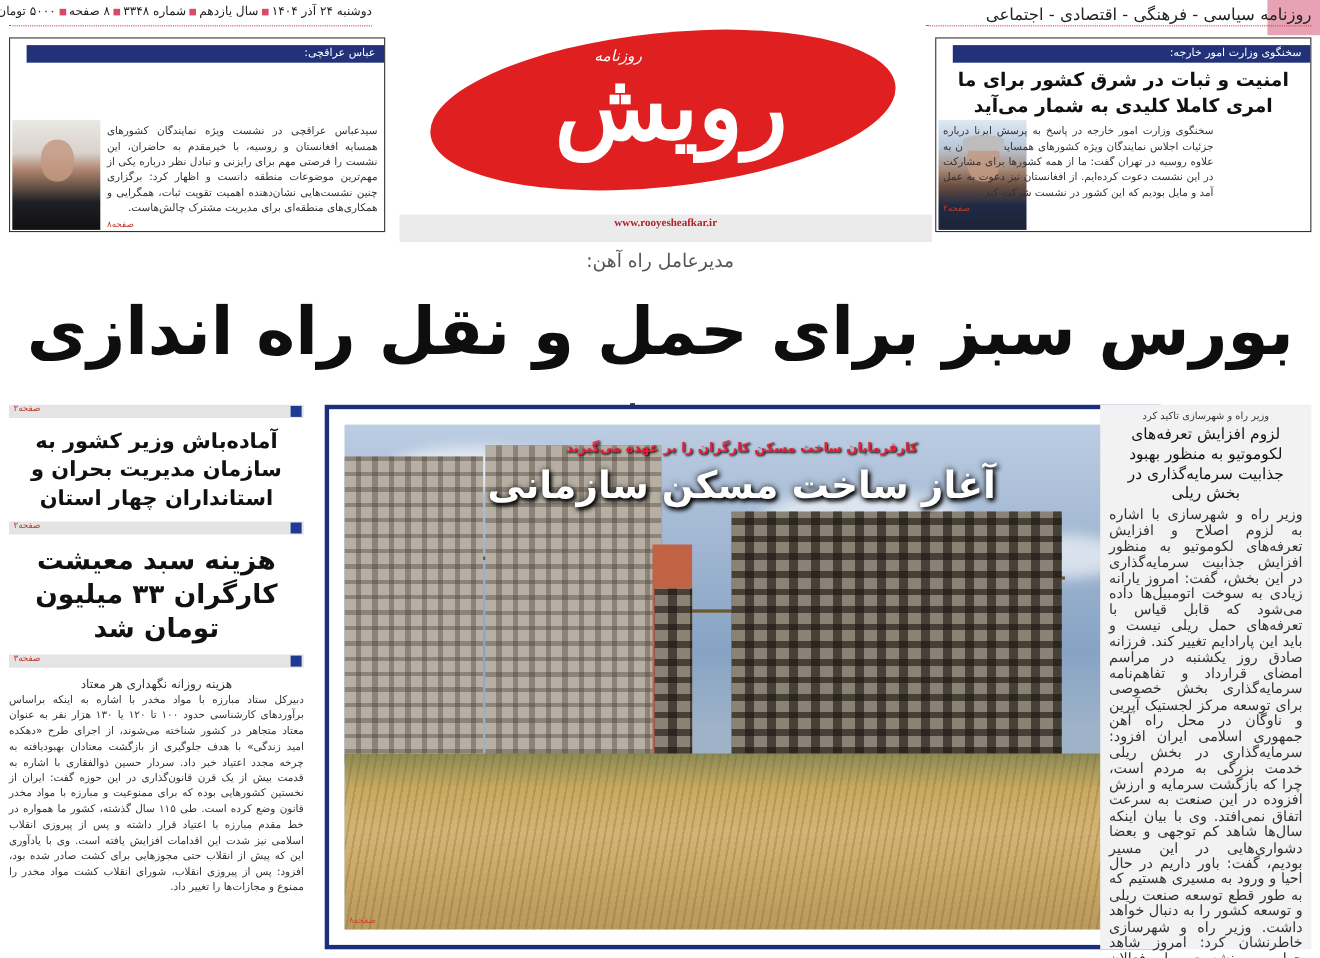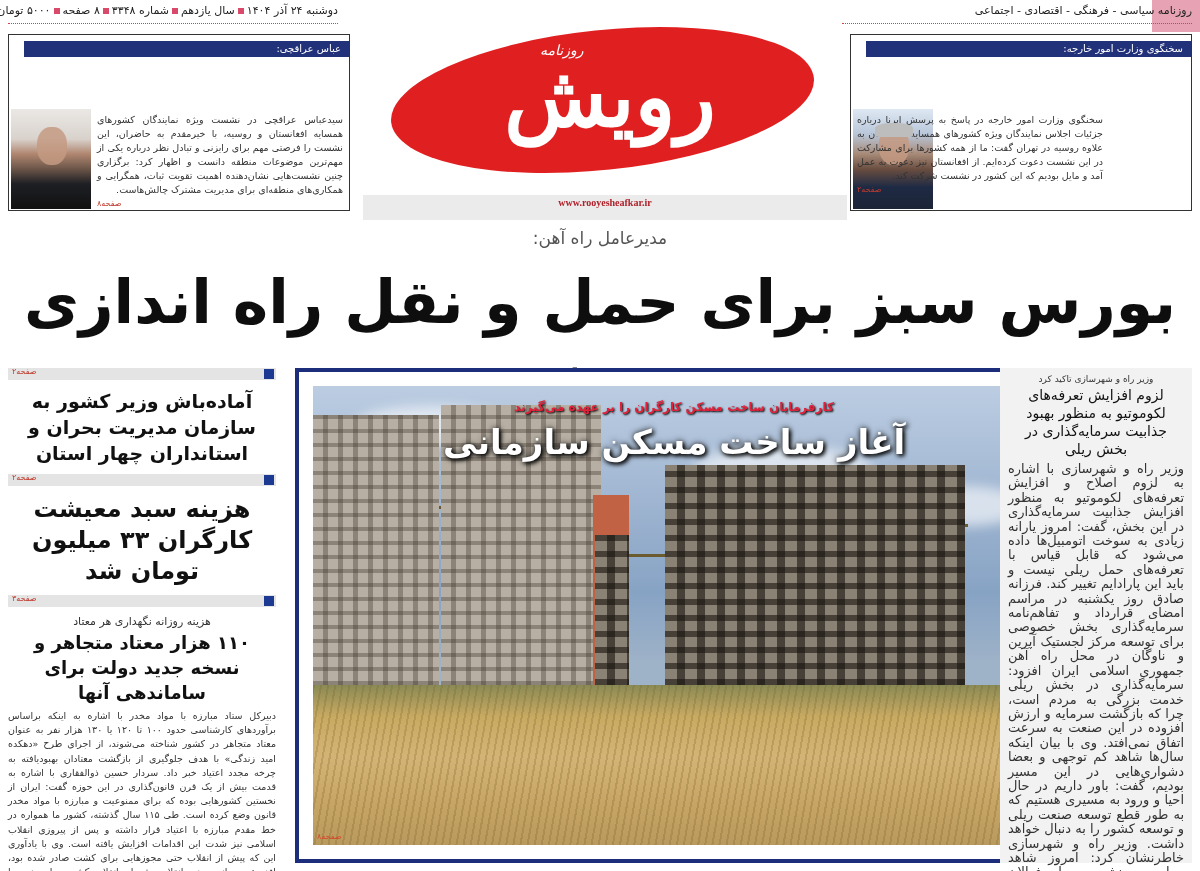--- a/index.html
+++ b/index.html
@@ -4,21 +4,21 @@
 <style>
   * { box-sizing: border-box; margin: 0; padding: 0; }
   html, body { width: 1200px; height: 871px; background: #ffffff; overflow: hidden; }
   body { font-family: "DejaVu Sans", sans-serif; color: #1a1a1a; position: relative; direction: rtl; }
 
   .abs { position: absolute; }
 
   
   .topbar-left { left: 8px; top: 4px; width: 330px; height: 20px; font-size: 11px; direction: rtl; text-align: right; color: #222; white-space: nowrap; border-bottom: 1px dotted #c44; }
   .topbar-left .sep { display: inline-block; width: 6px; height: 6px; background: #d94a6a; margin: 0 3px; vertical-align: middle; }
-  .topbar-right { right: 8px; top: 4px; width: 350px; height: 20px; font-size: 11px; text-align: right; color: #222; border-bottom: 1px dotted #c44; }
+  .topbar-right { right: 8px; top: 4px; width: 350px; height: 20px; font-size: 15px; text-align: right; color: #222; border-bottom: 1px dotted #c44; }
   .brand-tab { right: 0; top: 0; width: 48px; height: 32px; background: #e7a3b4; }
 
   
   .side-box { top: 34px; width: 342px; height: 177px; border: 1px solid #333; background: #fff; }
   .side-box.left { left: 8px; }
   .side-box.right { right: 8px; }
   .kicker-bar { position: absolute; top: 6px; height: 16px; background: #22327a; color: #fff; font-size: 10px; line-height: 16px; padding: 0 8px; margin-left: 15px; }
   .side-box.left .kicker-bar { right: 0; left: 0; text-align: right; }
   .side-box.right .kicker-bar { right: 0; left: 0; text-align: right; }
   .side-title { position: absolute; top: 26px; font-size: 17px; font-weight: bold; line-height: 24px; text-align: center; color: #111; }
@@ -90,20 +90,21 @@
   <div class="kicker-bar">عباس عراقچی:</div>
   <div class="photo"></div>
   <div class="side-body">
     <span>سیدعباس عراقچی در نشست ویژه نمایندگان کشورهای همسایه افغانستان و روسیه، با خیرمقدم به حاضران، این نشست را فرصتی مهم برای رایزنی و تبادل نظر درباره یکی از مهم‌ترین موضوعات منطقه دانست و اظهار کرد: برگزاری چنین نشست‌هایی نشان‌دهنده اهمیت تقویت ثبات، همگرایی و همکاری‌های منطقه‌ای برای مدیریت مشترک چالش‌هاست.</span>
     <div class="page-ref" style="text-align:left;">صفحه۸</div>
   </div>
 </div>
 
 <div class="abs side-box right">
   <div class="kicker-bar">سخنگوی وزارت امور خارجه:</div>
+  <div class="side-title">امنیت و ثبات در شرق کشور برای ما امری کاملا کلیدی به شمار می‌آید</div>
   <div class="photo" style="right:auto;left:2px;"></div>
   <div class="side-body" style="right:88px;left:6px;">
     <span>سخنگوی وزارت امور خارجه در پاسخ به پرسش ایرنا درباره جزئیات اجلاس نمایندگان ویژه کشورهای همسایه افغانستان به علاوه روسیه در تهران گفت: ما از همه کشورها برای مشارکت در این نشست دعوت کرده‌ایم. از افغانستان نیز دعوت به عمل آمد و مایل بودیم که این کشور در نشست شرکت کند.</span>
     <div class="page-ref" style="text-align:left;">صفحه۲</div>
   </div>
 </div>
 
 <div class="abs logo">
   <div class="logo-ellipse"></div>
   <div class="logo-small">روزنامه</div>
@@ -125,21 +126,20 @@
     <span class="blue-sq"></span>
     <span class="page-ref">صفحه۲</span>
   </div>
   <div class="lc-title big">هزینه سبد معیشت کارگران ۳۳ میلیون تومان شد</div>
 
   <div class="sect-bar">
     <span class="blue-sq"></span>
     <span class="page-ref">صفحه۳</span>
   </div>
   <div class="lc-kicker">هزینه روزانه نگهداری هر معتاد</div>
-  <div class="lc-title" style="font-size:18px;line-height:25px;margin-bottom:4px;">۱۱۰ هزار معتاد متجاهر و نسخه جدید دولت برای ساماندهی آنها</div>
   <div class="lc-body">دبیرکل ستاد مبارزه با مواد مخدر با اشاره به اینکه براساس برآوردهای کارشناسی حدود ۱۰۰ تا ۱۲۰ یا ۱۳۰ هزار نفر به عنوان معتاد متجاهر در کشور شناخته می‌شوند، از اجرای طرح «دهکده امید زندگی» با هدف جلوگیری از بازگشت معتادان بهبودیافته به چرخه مجدد اعتیاد خبر داد. سردار حسین ذوالفقاری با اشاره به قدمت بیش از یک قرن قانون‌گذاری در این حوزه گفت: ایران از نخستین کشورهایی بوده که برای ممنوعیت و مبارزه با مواد مخدر قانون وضع کرده است. طی ۱۱۵ سال گذشته، کشور ما همواره در خط مقدم مبارزه با اعتیاد قرار داشته و پس از پیروزی انقلاب اسلامی نیز شدت این اقدامات افزایش یافته است. وی با یادآوری این که پیش از انقلاب حتی مجوزهایی برای کشت صادر شده بود، افزود: پس از پیروزی انقلاب، شورای انقلاب کشت مواد مخدر را ممنوع و مجازات‌ها را تغییر داد.</div>
 
 </div>
 
 <div class="abs photo-frame">
   <div class="photo-inner">
     <div class="cloud" style="left:40px;top:20px;width:160px;height:40px;"></div>
     <div class="cloud" style="left:380px;top:60px;width:180px;height:50px;"></div>
     <div class="cloud" style="right:10px;top:100px;width:120px;height:40px;"></div>
 

